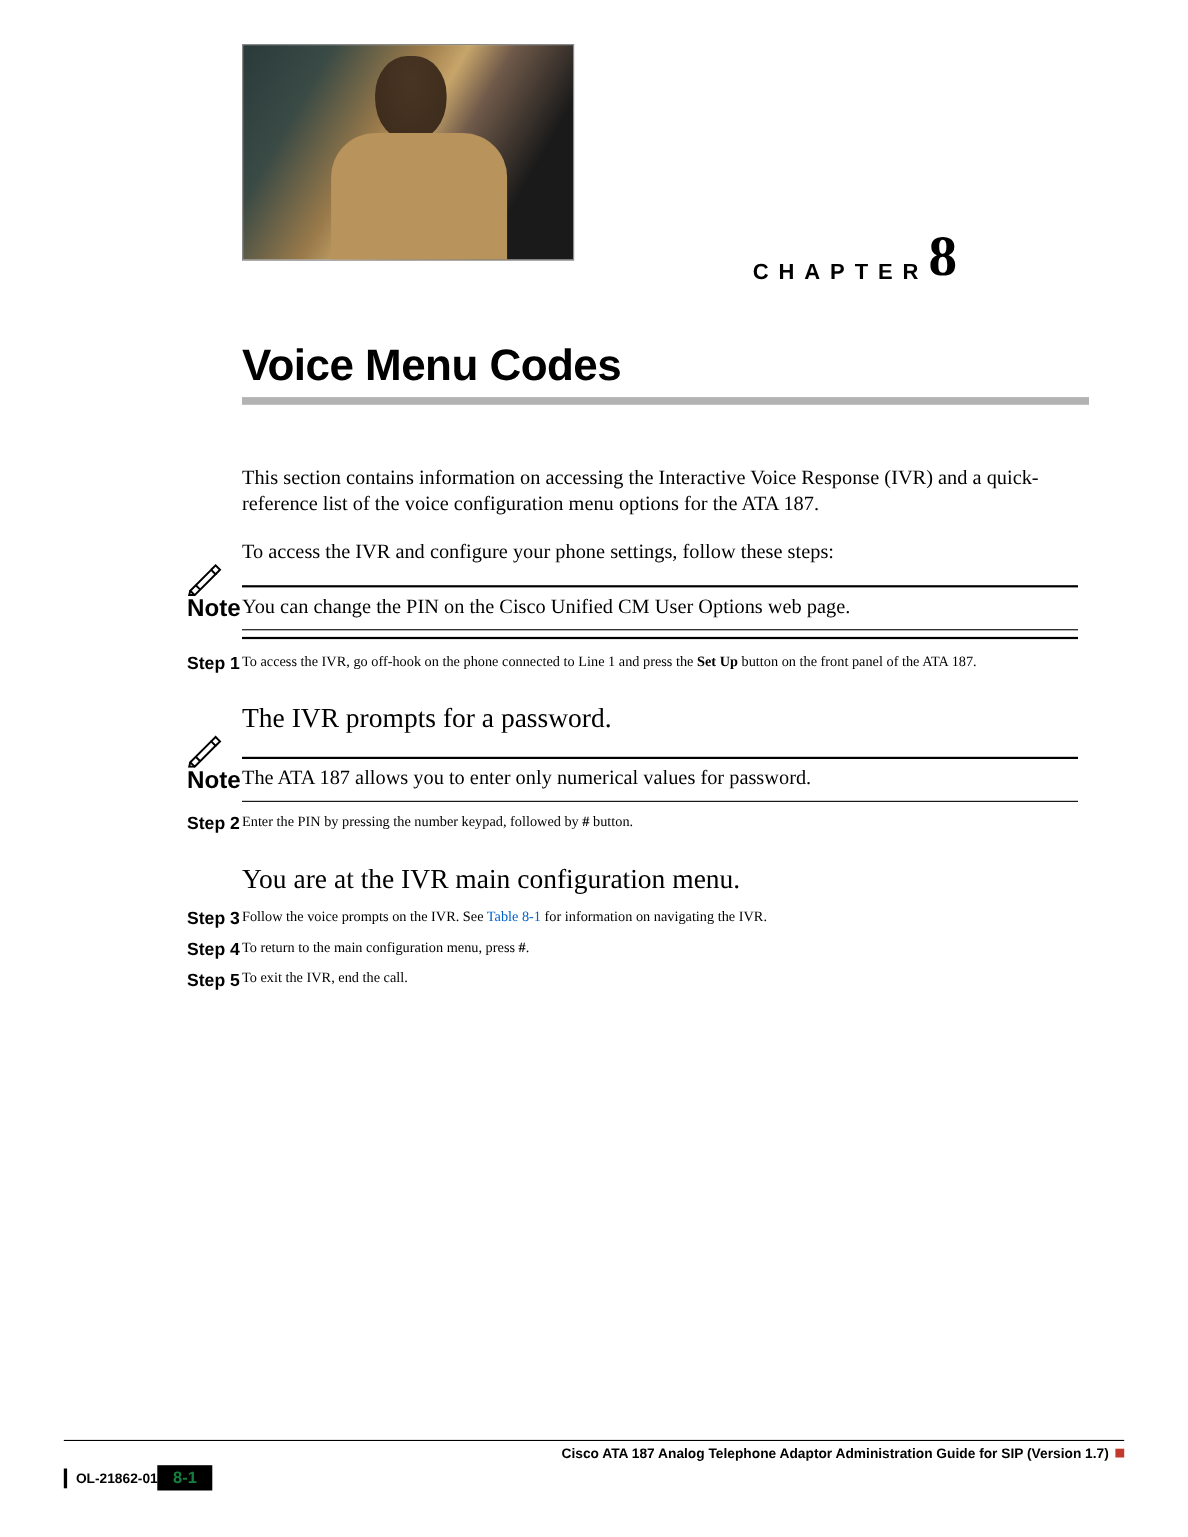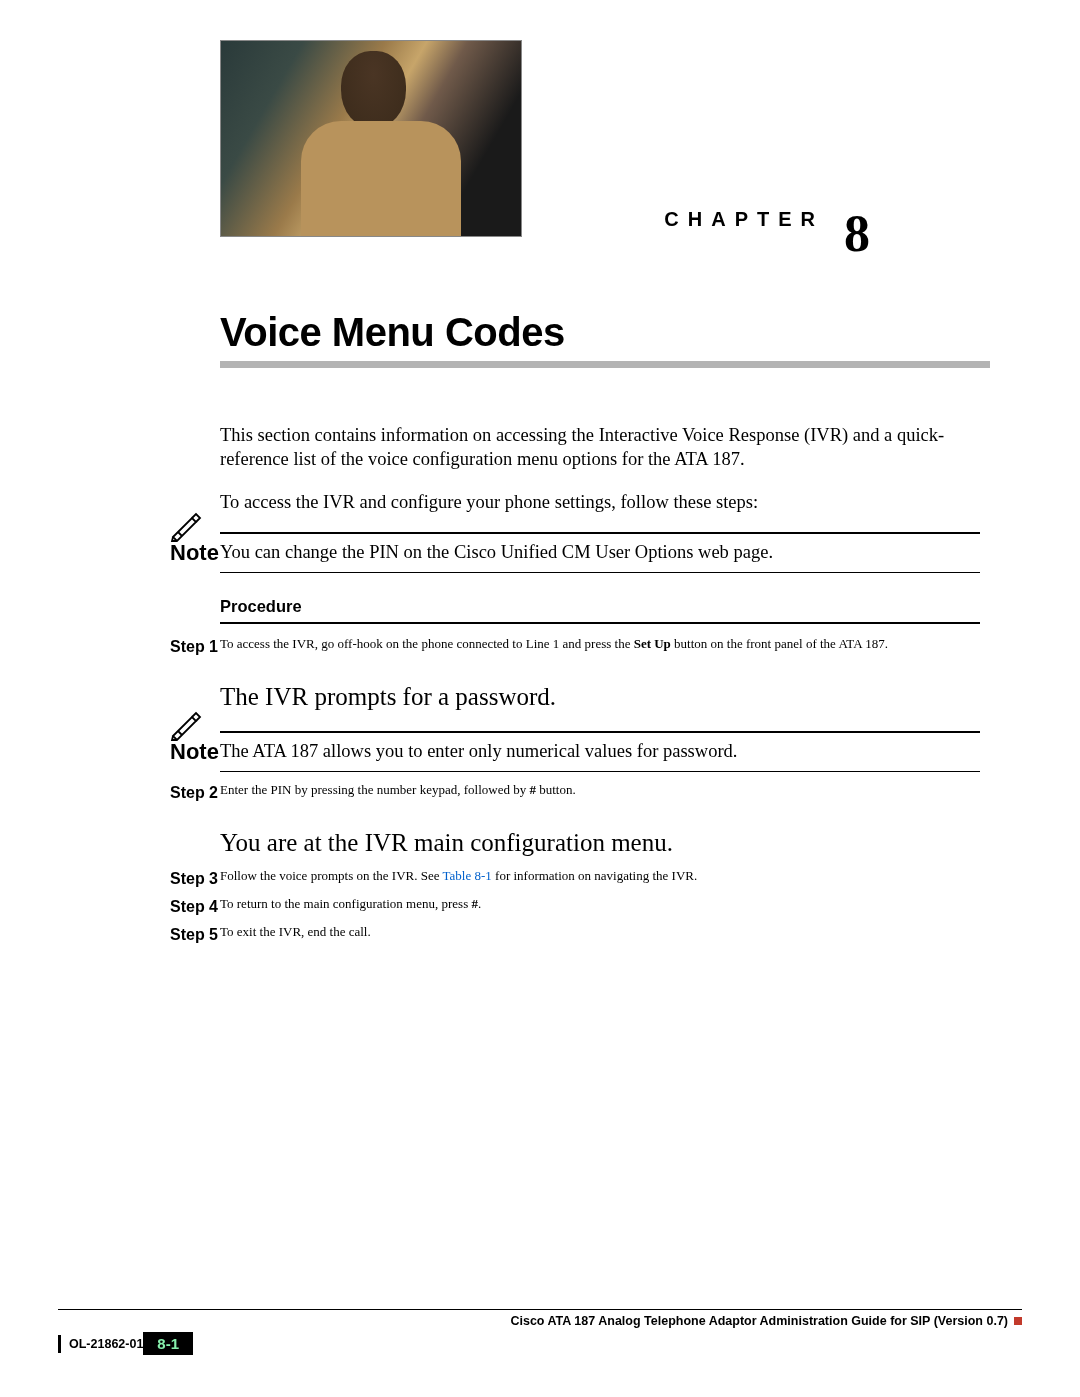--- a/index.html
+++ b/index.html
@@ -48,22 +48,22 @@
     width: 160px;
     height: 160px;
     background: #b8935c;
     border-radius: 40px 40px 0 0;
   }
   .chapter-label {
     position: absolute;
     right: 120px;
     top: 168px;
     display: flex;
-    align-items: flex-start;
-    gap: 20px;
+    align-items: flex-end;
+    gap: 0;
   }
   .chapter-word {
     font-family: Arial, Helvetica, sans-serif;
     font-weight: bold;
     font-size: 20px;
     letter-spacing: 9px;
   }
   .chapter-number {
     font-family: "Times New Roman", Times, serif;
     font-weight: bold;
@@ -238,21 +238,21 @@
     background: #000;
     margin-right: 8px;
   }
   .footer-ol {
     font-family: Arial, Helvetica, sans-serif;
     font-weight: bold;
     font-size: 12.5px;
   }
   .footer-pagebox {
     background: #000;
-    color: #86efac;
+    color: #15803d;
     font-family: Arial, Helvetica, sans-serif;
     font-weight: bold;
     font-size: 15px;
     padding: 3px 14px;
   }
 </style>
 </head>
 <body>
 
 <div class="page">
@@ -285,21 +285,20 @@
         </svg>
     </span>
     <hr class="note-rule-top">
     <div class="note-row">
       <span class="note-label">Note</span>
       <span class="note-content">You can change the PIN on the Cisco Unified CM User Options web page.</span>
     </div>
     <hr class="note-rule-bottom">
   </div>
 
-  <div class="procedure-label">Procedure</div>
   <hr class="procedure-rule">
 
   <div class="step-row">
     <span class="step-label">Step 1</span>
     <span class="step-content">
       <span>To access the IVR, go off-hook on the phone connected to Line 1 and press the </span><span class="bold">Set Up</span><span> button on the front panel of the ATA 187.</span>
     </span>
   </div>
   <p class="step-extra">The IVR prompts for a password.</p>
 
@@ -347,21 +346,21 @@
   </div>
 
   <div class="step-row">
     <span class="step-label">Step 5</span>
     <span class="step-content">To exit the IVR, end the call.</span>
   </div>
 
   <div class="footer">
     <hr class="footer-top-rule">
     <div class="footer-title-row">
-      <span class="footer-doc-title">Cisco ATA 187 Analog Telephone Adaptor Administration Guide for SIP (Version 0.7)</span>
+      <span class="footer-doc-title">Cisco ATA 187 Analog Telephone Adaptor Administration Guide for SIP (Version 1.7)</span>
       <span class="footer-square-red"></span>
     </div>
     <div class="footer-bottom">
       <div class="footer-left">
         <span class="footer-bar"></span>
         <span class="footer-ol">OL-21862-01</span>
       </div>
       <div class="footer-pagebox">8-1</div>
     </div>
   </div>

